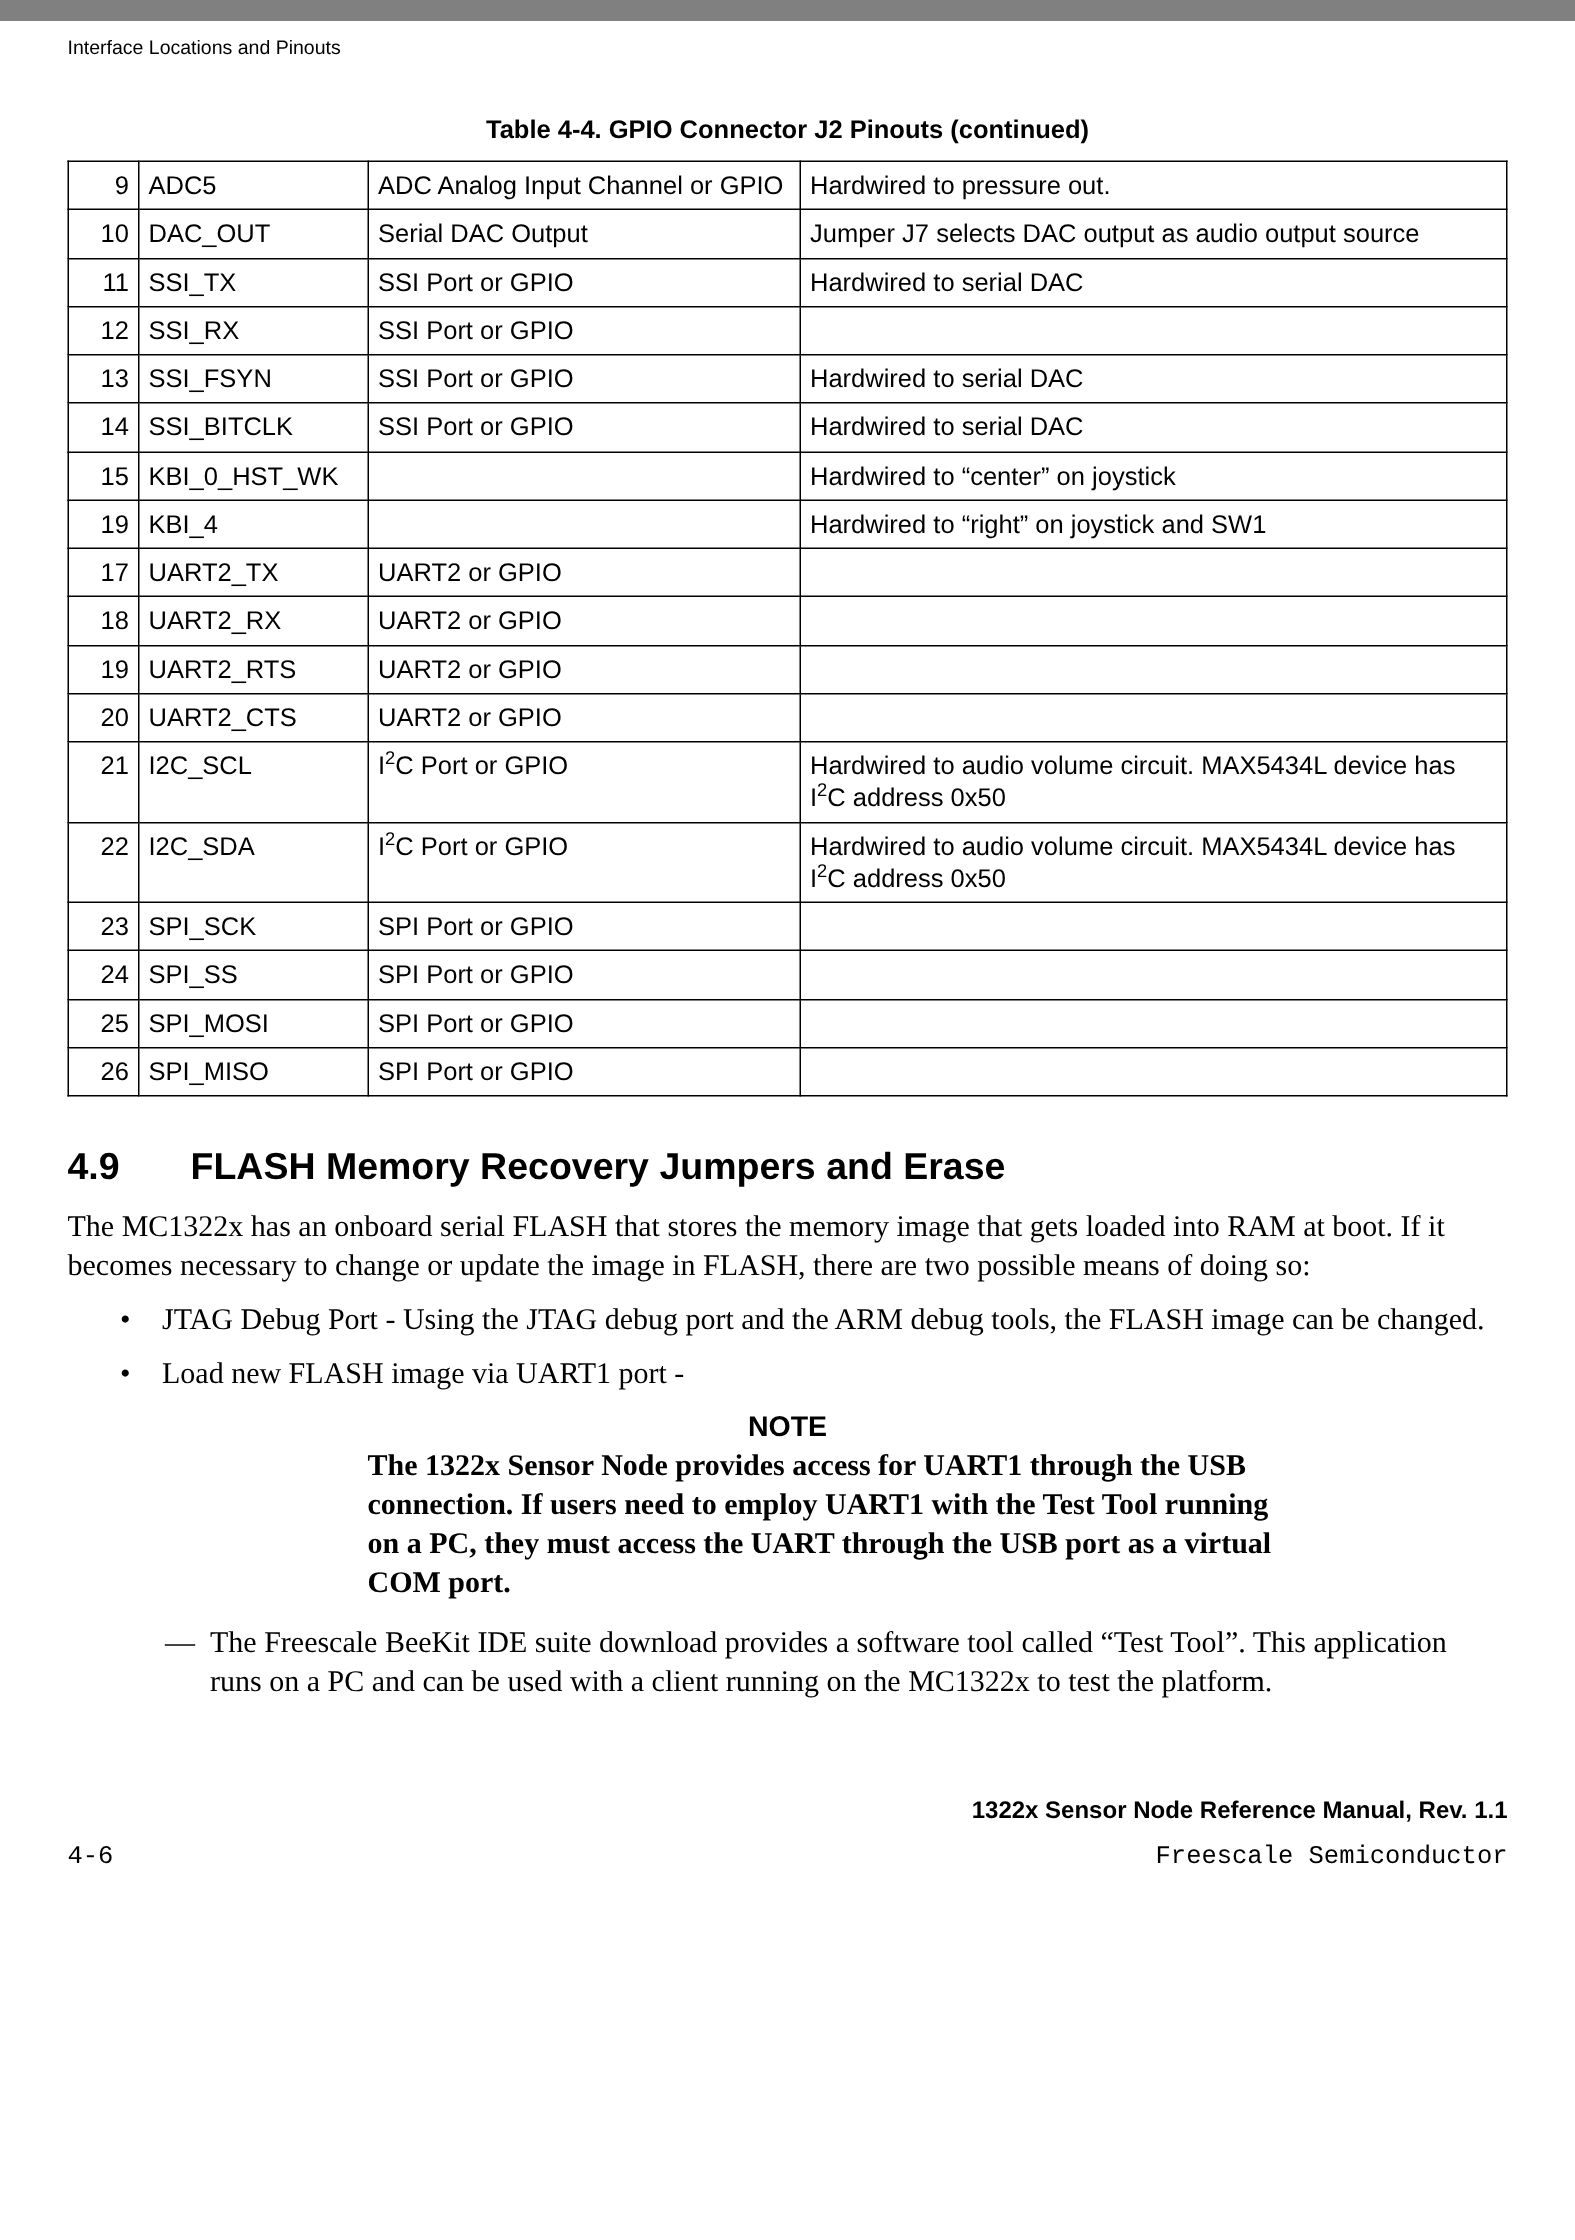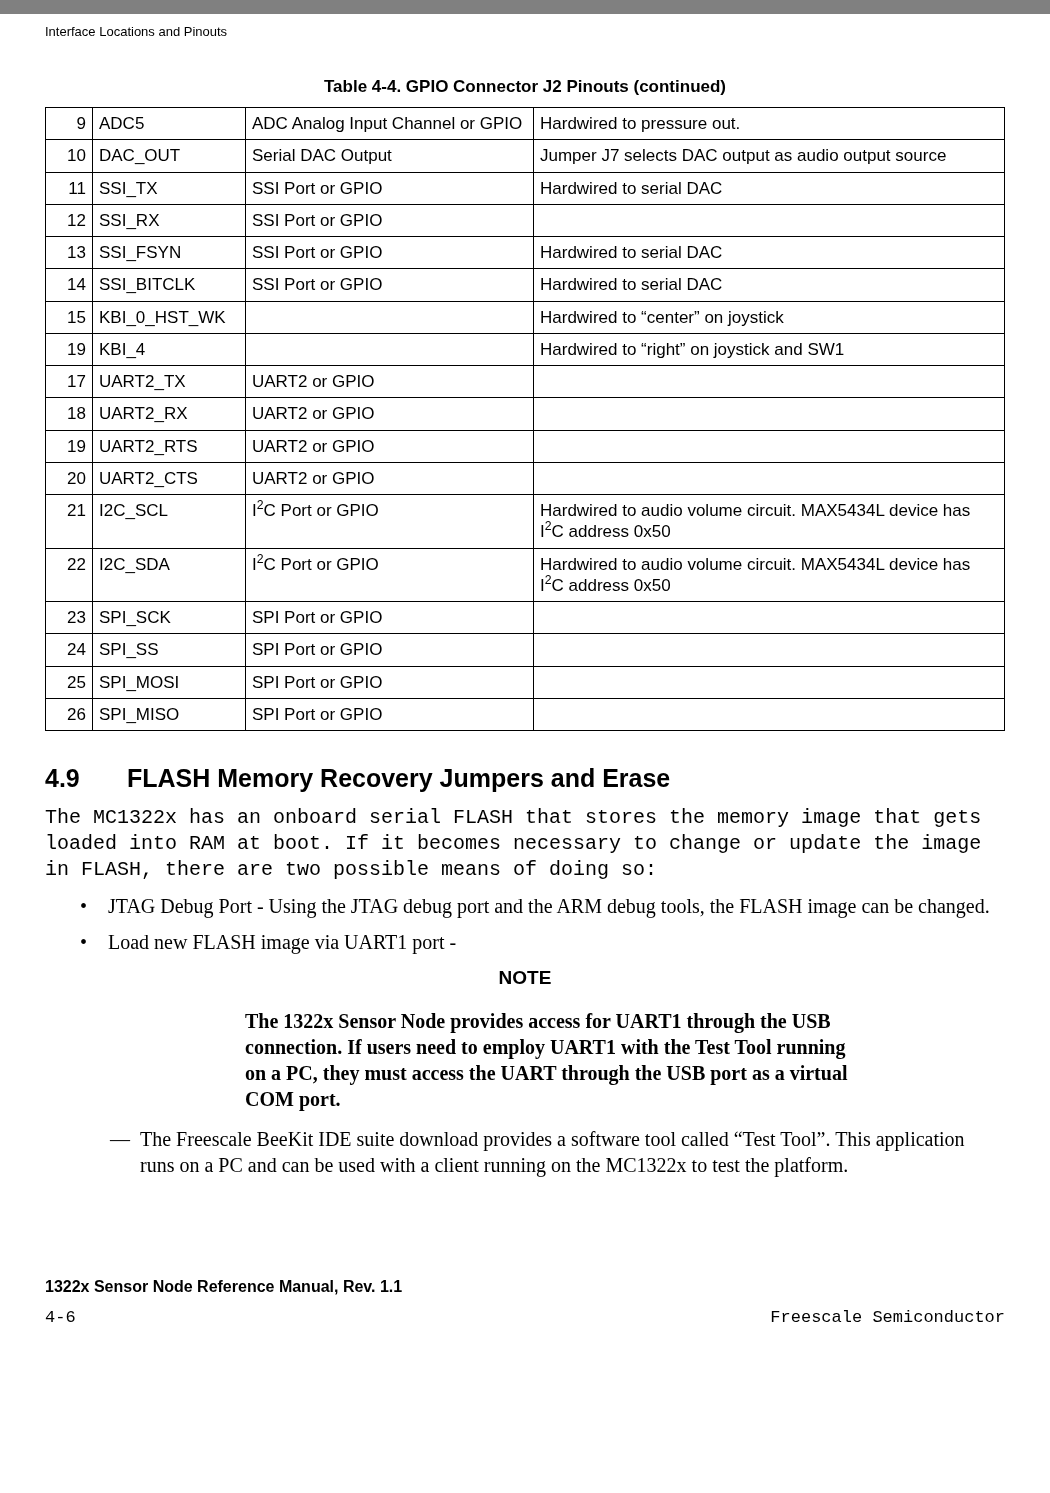--- a/index.html
+++ b/index.html
@@ -61,21 +61,21 @@
     .section-heading {
       margin-top: 33px;
       font-size: 25px;
       font-weight: bold;
     }
     .section-heading .num {
       display: inline-block;
       width: 82px;
     }
     .body-text {
-      font-family: Liberation Mono, monospace;
+      font-family: Liberation Serif, serif;
       font-size: 20px;
       line-height: 1.3;
       margin-top: 12px;
     }
     .bullet-list {
       font-family: Georgia, 'Times New Roman', serif;
       font-size: 20px;
       line-height: 1.3;
       margin-top: 10px;
     }
@@ -90,21 +90,21 @@
     }
     .bullet-content {
       flex: 1;
     }
     .note-heading {
       font-family: Arial, Helvetica, sans-serif;
       font-size: 19px;
       font-weight: bold;
       text-align: center;
       margin-top: 12px;
-      margin-bottom: 19px;
+      margin-bottom: 1px;
     }
     .note-body {
       font-family: Georgia, 'Times New Roman', serif;
       font-size: 20px;
       line-height: 1.3;
       margin: 0 auto;
       width: 620px;
       padding-left: 200px;
       padding-right: 155px;
       box-sizing: content-box;
@@ -120,22 +120,22 @@
     .sub-bullet-marker {
       width: 30px;
       flex-shrink: 0;
       padding-left: 65px;
     }
     .sub-bullet-content {
       flex: 1;
       padding-right: 20px;
     }
     .footer {
-      margin-top: 100px;
-      text-align: left;
+      margin-top: 65px;
+      text-align: right;
     }
     .footer-title {
       font-size: 16px;
       font-weight: bold;
     }
     .footer-row {
       display: flex;
       justify-content: space-between;
       font-size: 17px;
       margin-top: 12px;

